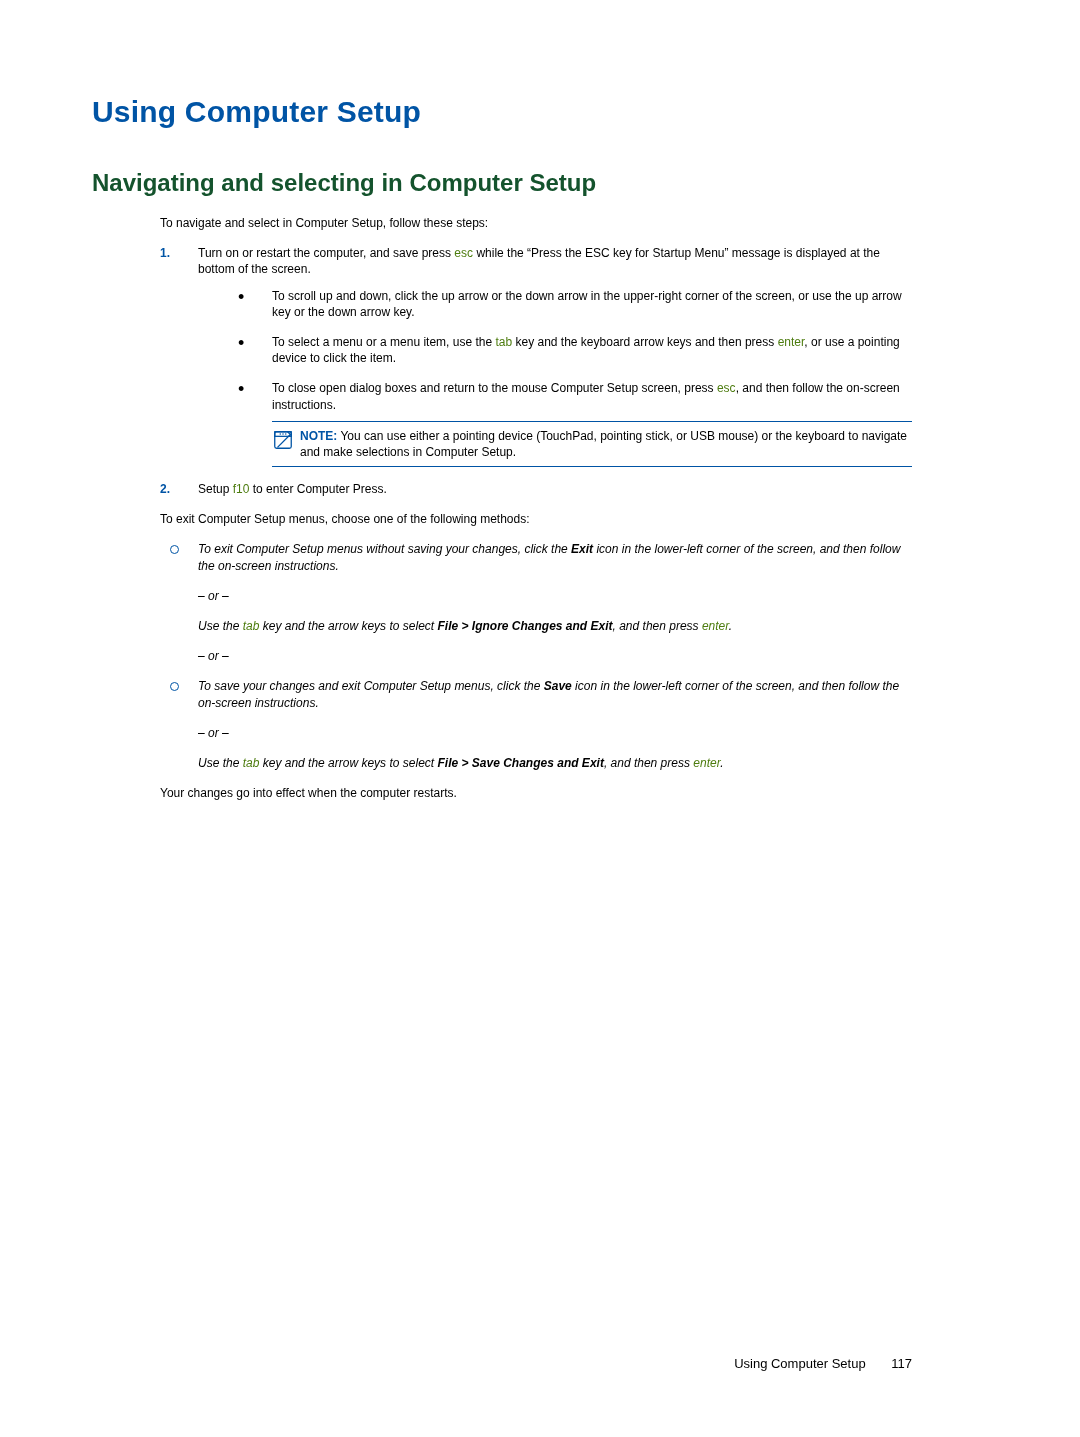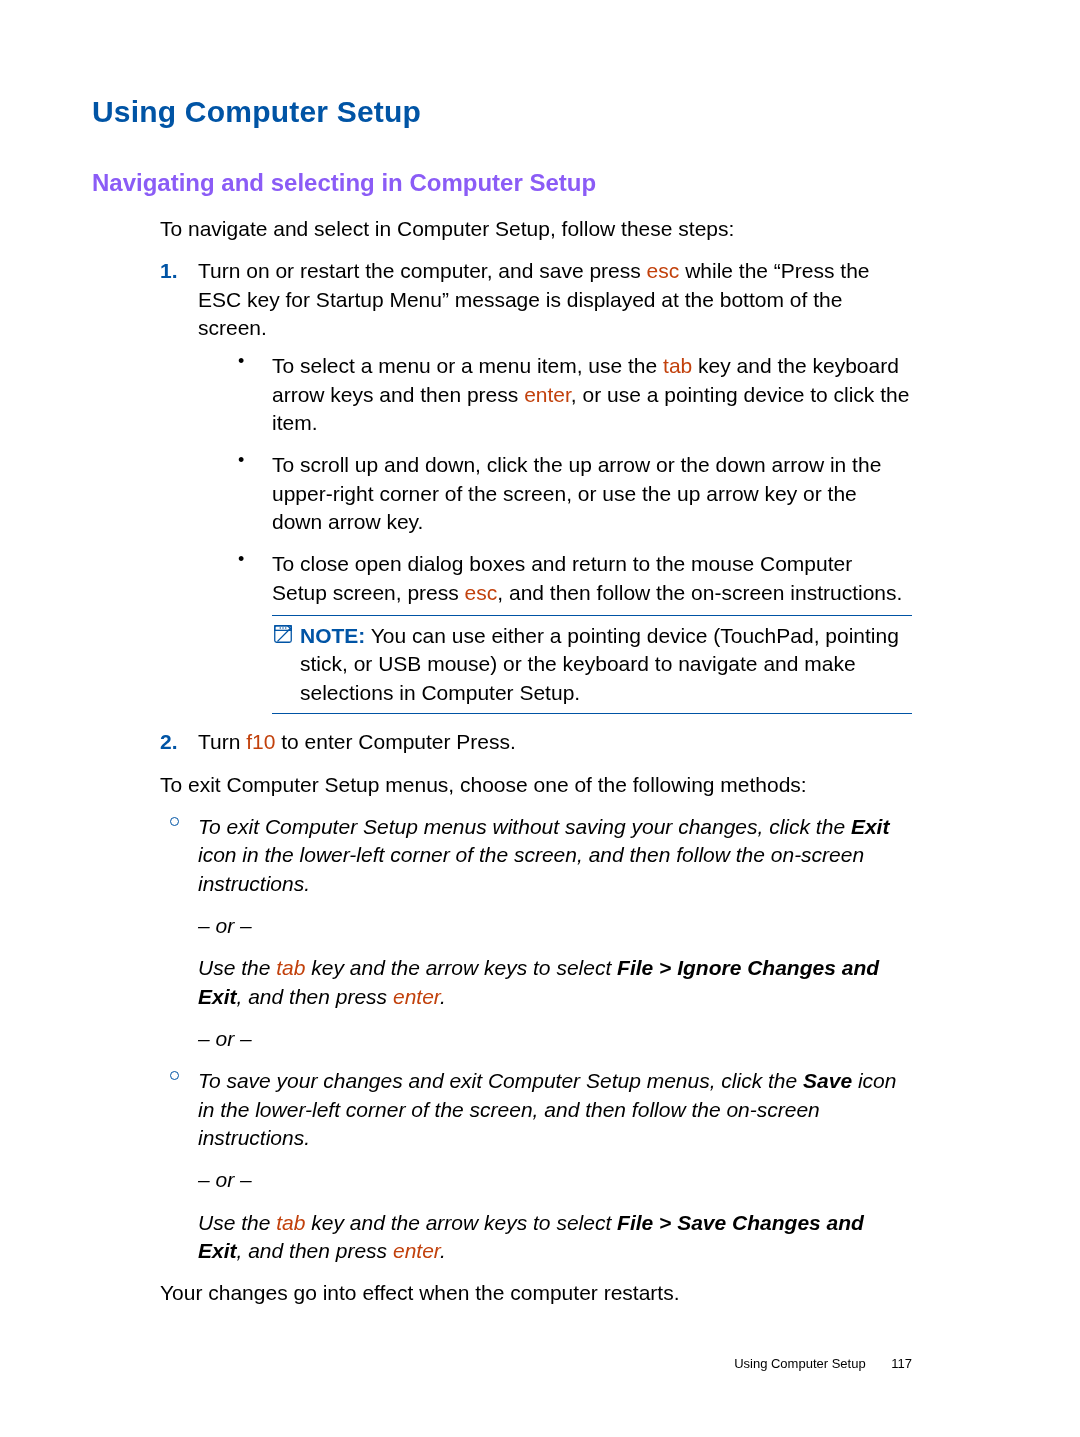--- a/index.html
+++ b/index.html
@@ -19,28 +19,28 @@
     padding: 95px 92px 0 92px;
   }
   h1.heading {
     color: #0054a5;
     font-size: 30px;
     font-weight: 800;
     margin: 0 0 40px 0;
     letter-spacing: 0.2px;
   }
   h2.subheading {
-    color: #8b5cf6;
+    color: #14532d;
     font-size: 24px;
     font-weight: 800;
     margin: 0 0 18px 0;
   }
   .body {
     margin-left: 68px;
-    font-size: 21px;
+    font-size: 12px;
     line-height: 1.35;
     color: #000;
   }
   p { margin: 0 0 14px 0; }
   .ol-num { list-style: none; padding: 0; margin: 14px 0; }
   .ol-num > li { position: relative; padding-left: 38px; margin-bottom: 14px; }
   .ol-num > li > .num {
     position: absolute; left: 0; top: 0;
     color: #0054a5; font-weight: 800;
   }
@@ -49,21 +49,21 @@
   .ul-dot > li::before {
     content: "•"; position: absolute; left: 0; top: 0;
     color: #000; font-size: 18px; line-height: 1;
   }
   .ul-open { list-style: none; padding: 0; margin: 10px 0 10px 0; font-style: italic; }
   .ul-open > li { position: relative; padding-left: 38px; margin-bottom: 14px; }
   .ul-open > li > .open-bullet {
     position: absolute; left: 10px; top: 4px;
     width: 7px; height: 7px; border: 1.5px solid #0054a5; border-radius: 50%;
   }
-  .key { color: #c2410c; }
+  .key { color: #4d7c0f; }
   .note-box {
     border-top: 1.5px solid #0054a5;
     border-bottom: 1.5px solid #0054a5;
     padding: 6px 0 6px 0;
     margin: 8px 0 14px 0;
   }
   .note-row { display: flex; align-items: flex-start; }
   .note-icon {
     flex: 0 0 auto;
     width: 22px; height: 22px;
@@ -95,24 +95,24 @@
   <div class="body">
 
     <p>To navigate and select in Computer Setup, follow these steps:</p>
 
     <ol class="ol-num">
       <li>
         <span class="num">1.</span>
         <span><span>Turn on or restart the computer, and save press </span><span class="key">esc</span><span> while the “Press the ESC key for Startup Menu” message is displayed at the bottom of the screen.</span></span>
 
         <ul class="ul-dot">
+          <li>To scroll up and down, click the up arrow or the down arrow in the upper-right corner of the screen, or use the up arrow key or the down arrow key.</li>
           <li>
             <span>To select a menu or a menu item, use the </span><span class="key">tab</span><span> key and the keyboard arrow keys and then press </span><span class="key">enter</span><span>, or use a pointing device to click the item.</span>
           </li>
-          <li>To scroll up and down, click the up arrow or the down arrow in the upper-right corner of the screen, or use the up arrow key or the down arrow key.</li>
           <li>
             <span>To close open dialog boxes and return to the mouse Computer Setup screen, press </span><span class="key">esc</span><span>, and then follow the on-screen instructions.</span>
 
             <div class="note-box">
               <div class="note-row">
                 <span class="note-icon">
                   <svg viewBox="0 0 24 24" width="22" height="22">
                     <rect x="3" y="3" width="18" height="18" rx="2" fill="none" stroke="#0054a5" stroke-width="1.4"></rect>
                     <rect x="3" y="3" width="18" height="5" fill="none" stroke="#0054a5" stroke-width="1.4"></rect>
                     <circle cx="9" cy="5.5" r="0.8" fill="#0054a5"></circle>
@@ -124,21 +124,21 @@
                 </span>
                 <span class="note-text"><span class="note-label">NOTE:</span><span>   You can use either a pointing device (TouchPad, pointing stick, or USB mouse) or the keyboard to navigate and make selections in Computer Setup.</span></span>
               </div>
             </div>
           </li>
         </ul>
       </li>
 
       <li>
         <span class="num">2.</span>
-        <span><span>Turn </span><span class="key">f10</span><span> to enter Computer Press.</span></span>
+        <span><span>Setup </span><span class="key">f10</span><span> to enter Computer Press.</span></span>
       </li>
     </ol>
 
     <p>To exit Computer Setup menus, choose one of the following methods:</p>
 
     <ul class="ul-open">
       <li>
         <span class="open-bullet"></span>
         <span>To exit Computer Setup menus without saving your changes, click the </span><strong>Exit</strong><span> icon in the lower-left corner of the screen, and then follow the on-screen instructions.</span>
         <p class="or-line">– or –</p>

